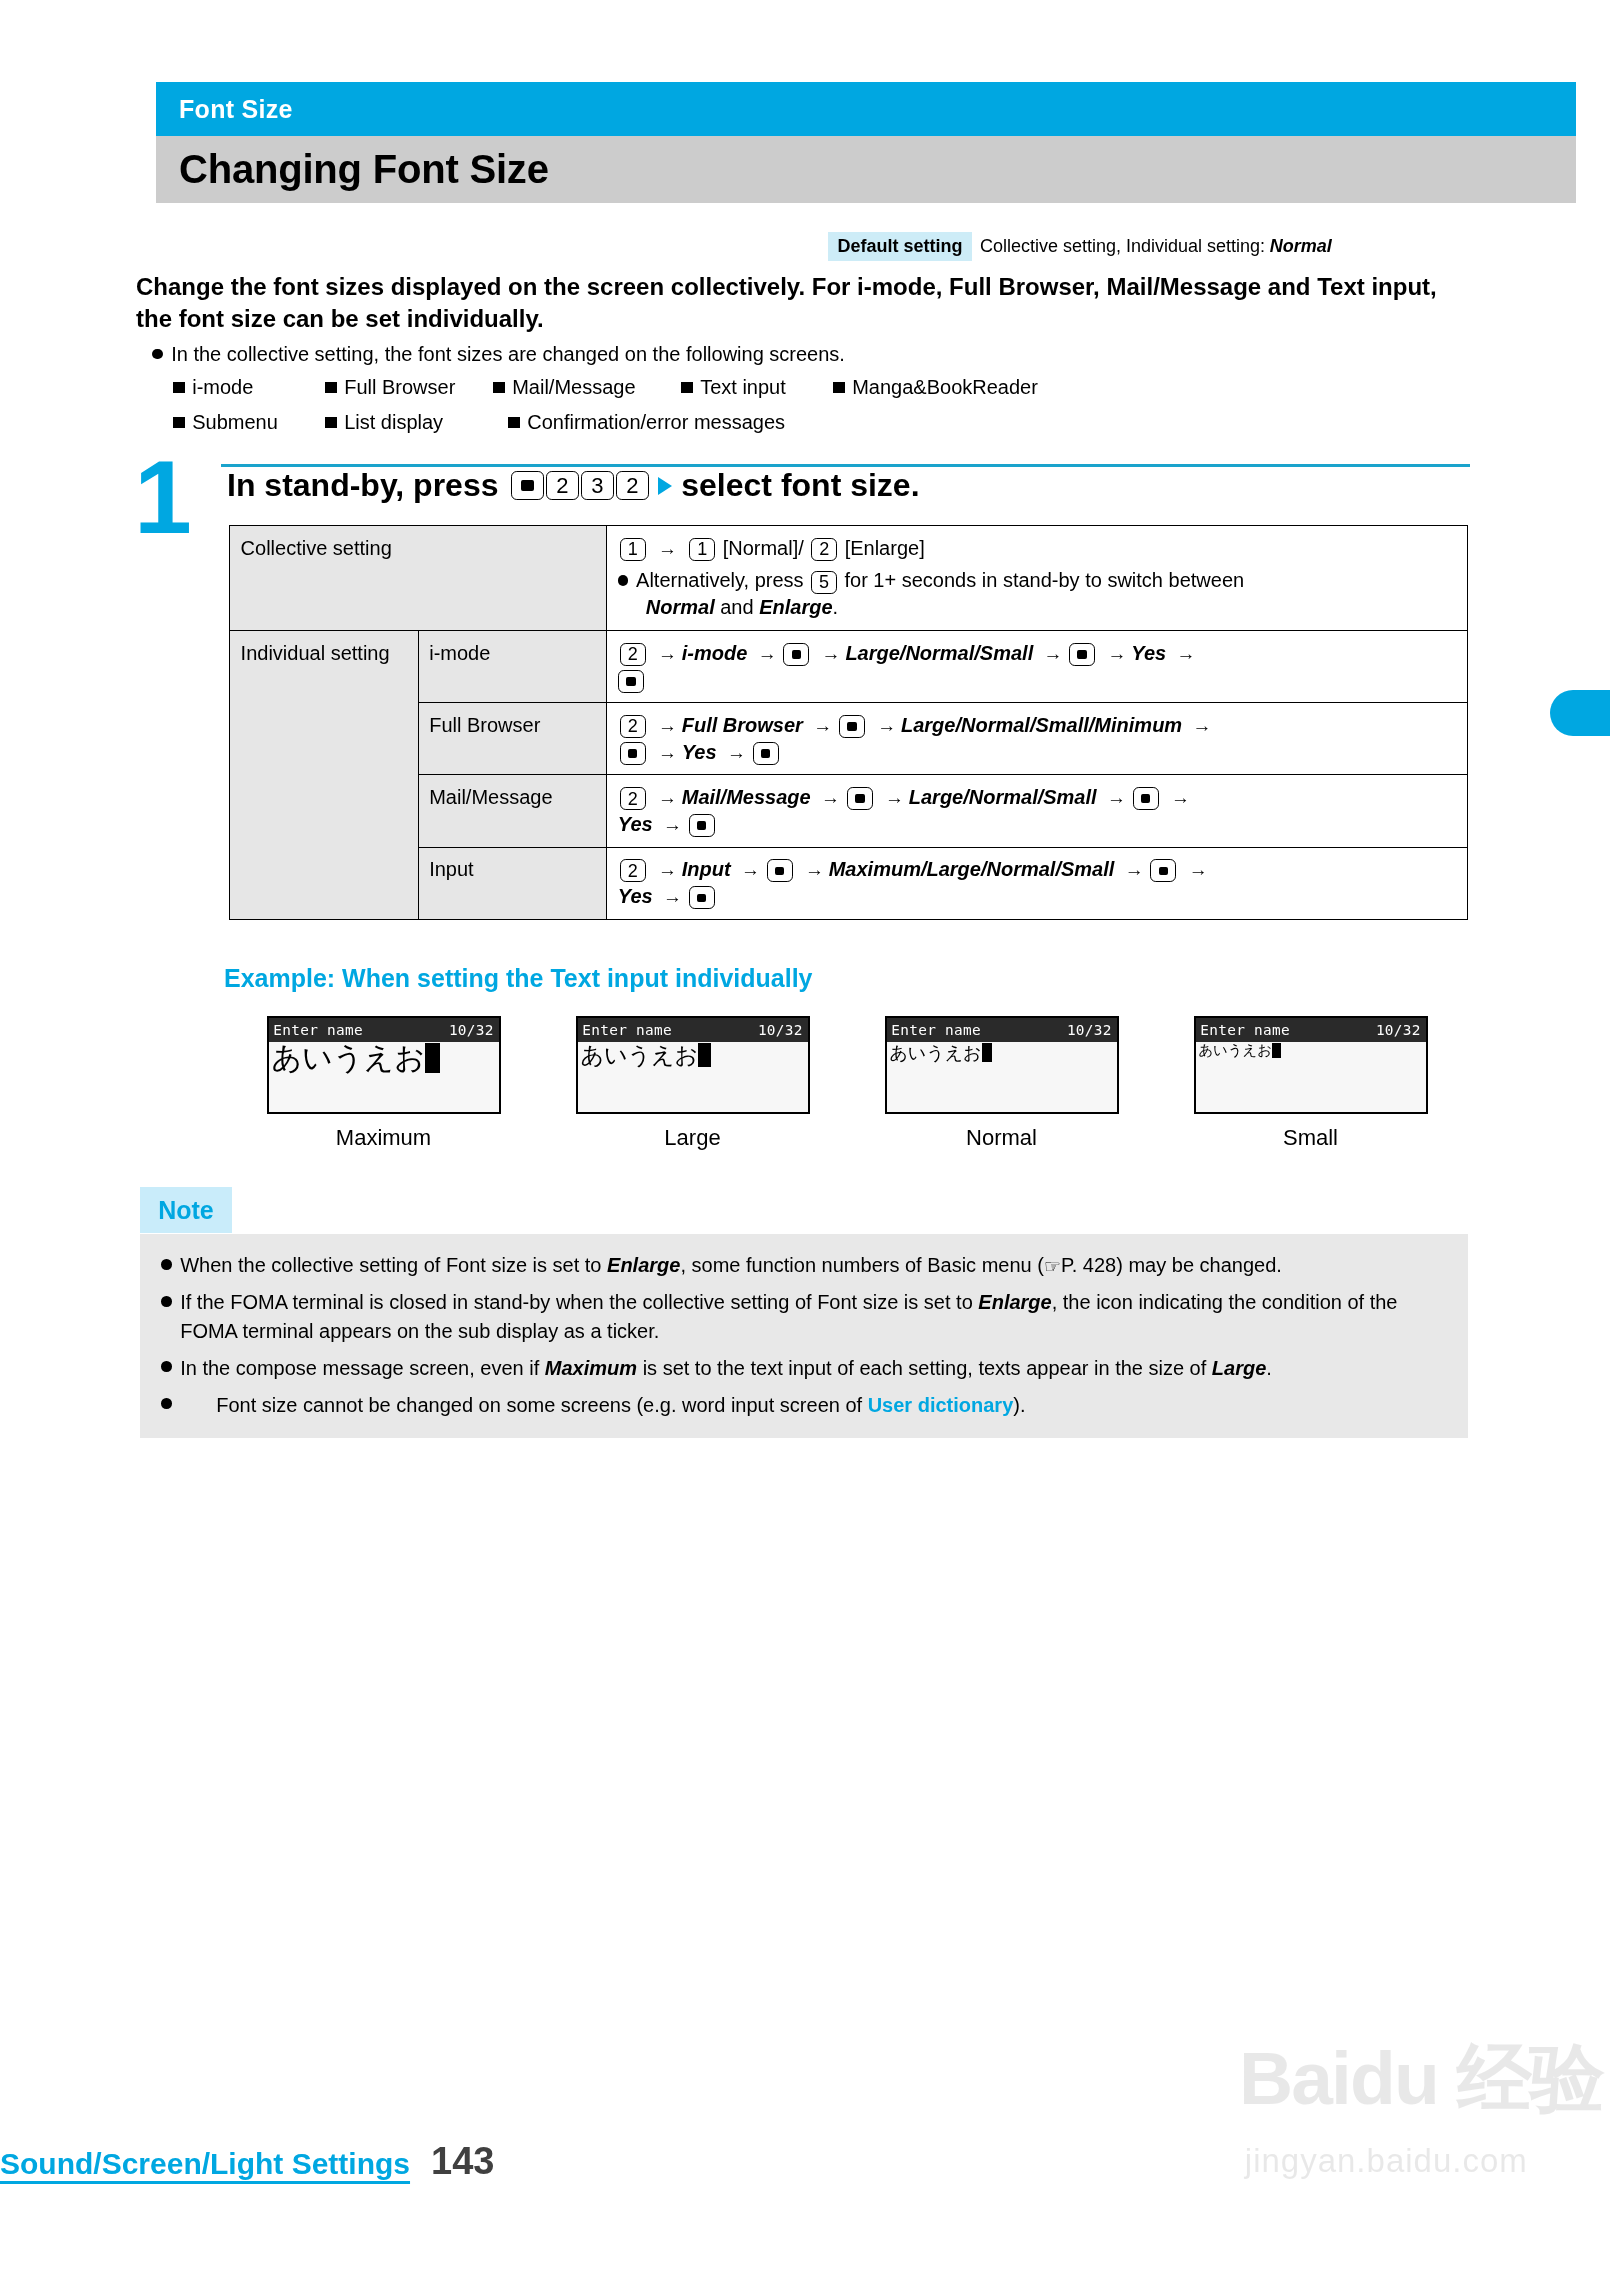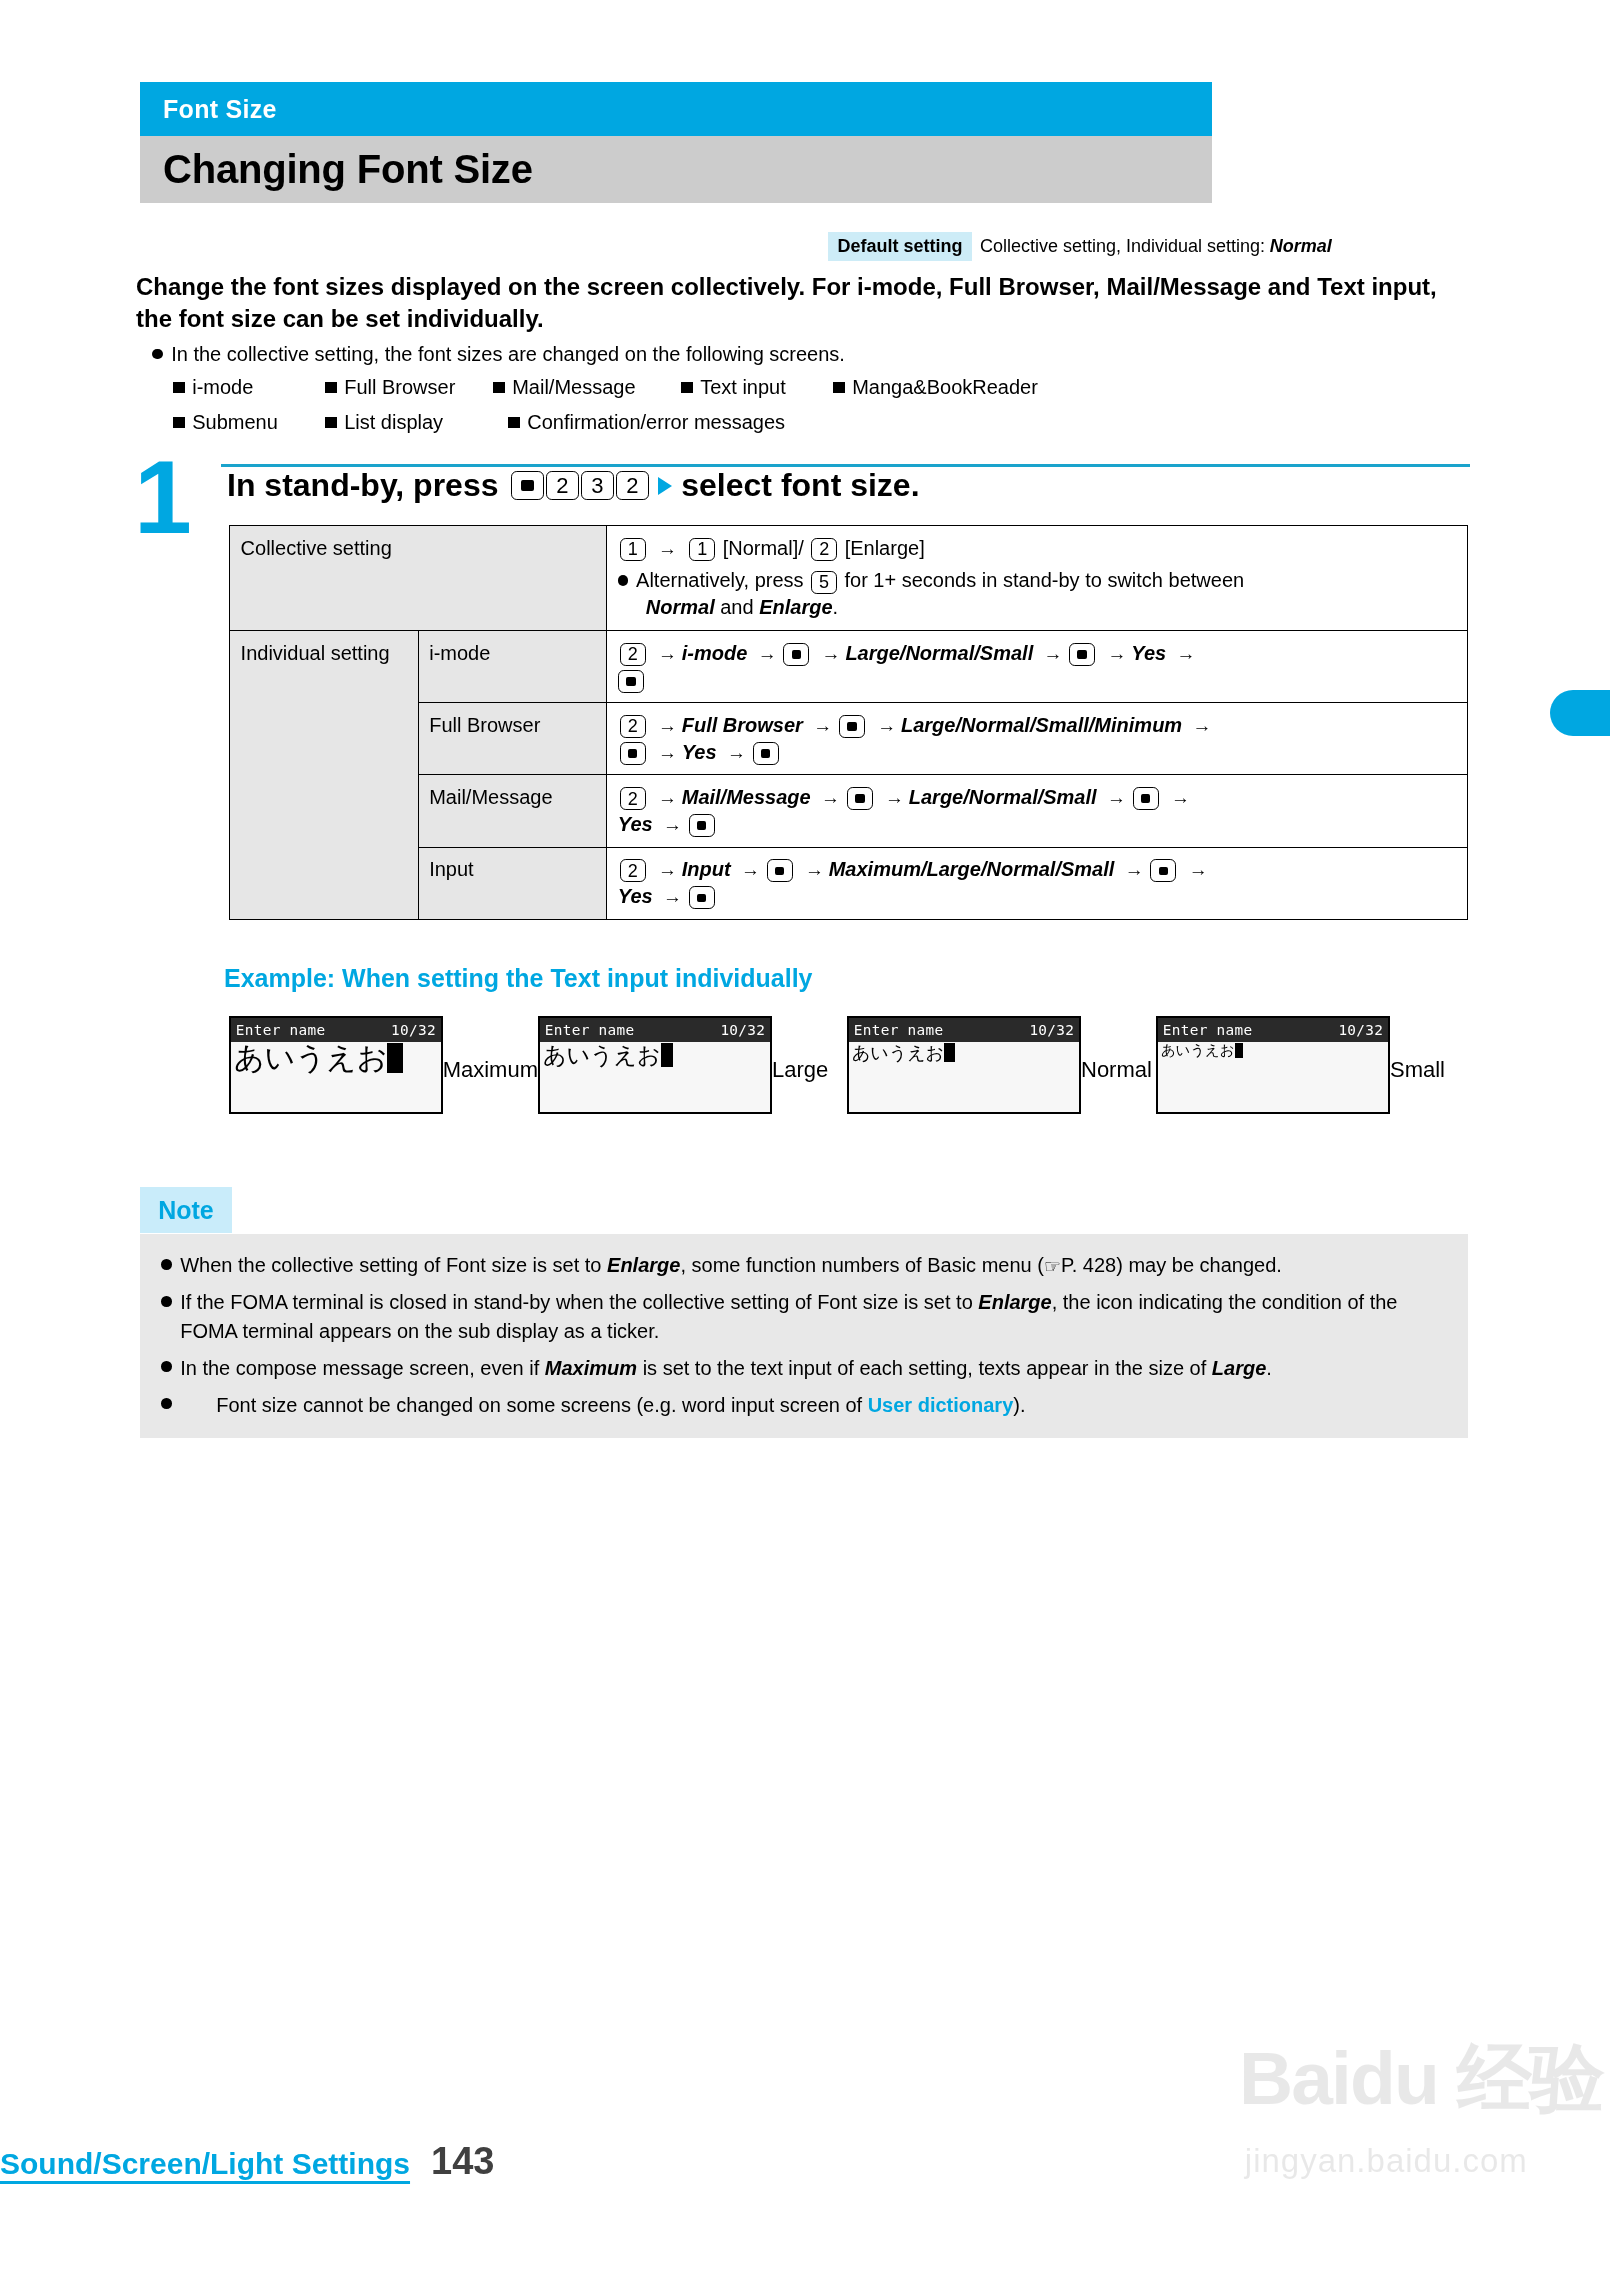--- a/index.html
+++ b/index.html
@@ -30,23 +30,23 @@
     top: 690px;
     width: 60px;
     height: 46px;
     background: #00a7e1;
     border-radius: 23px 0 0 23px;
   }
 
   
   .hdr-wrap {
     position: absolute;
-    left: 140px;
+    left: 156px;
     top: 82px;
-    width: 1072px;
+    width: 1420px;
   }
   .hdr-blue {
     background: #00a7e1;
     height: 54px;
     display: flex;
     align-items: center;
     padding-left: 23px;
     box-sizing: border-box;
   }
   .hdr-blue .t {
@@ -271,21 +271,21 @@
     position: absolute;
     left: 229px;
     top: 1016px;
     width: 1239px;
     display: flex;
     justify-content: flex-start;
   }
   .shot-cell {
     width: 309px;
     display: flex;
-    flex-direction: row;
+    flex-direction: column;
     align-items: center;
   }
   .phone {
     width: 234px;
     height: 98px;
     border: 2.9px solid #000;
     box-sizing: border-box;
     background: #f7f7f7;
     position: relative;
     overflow: hidden;

